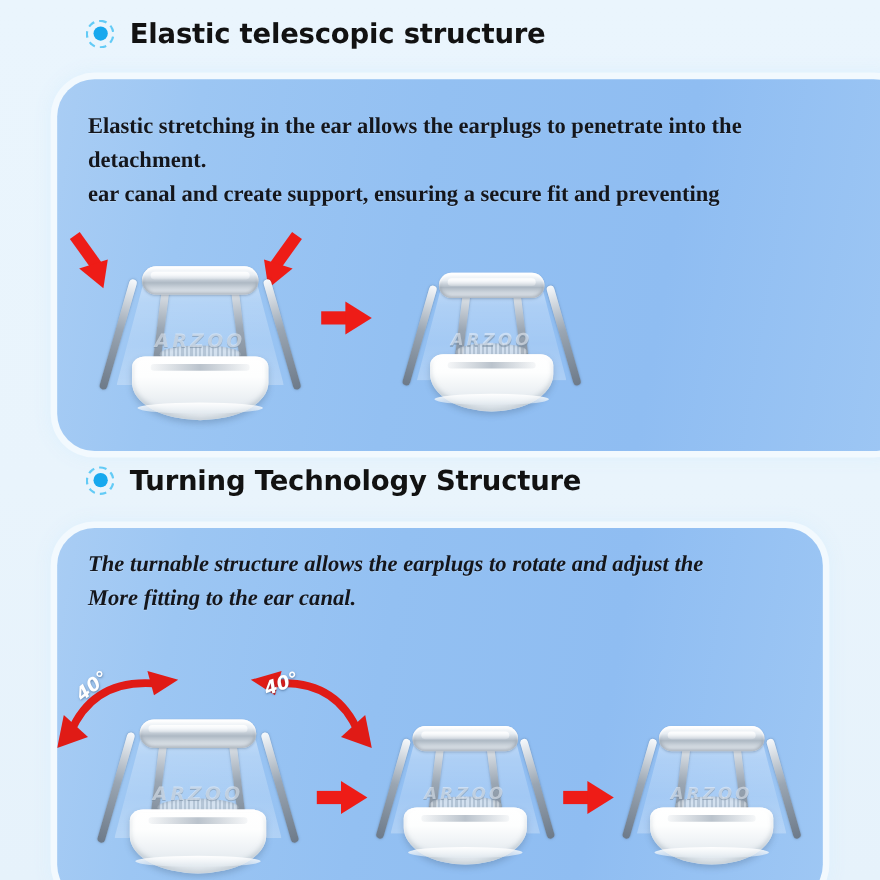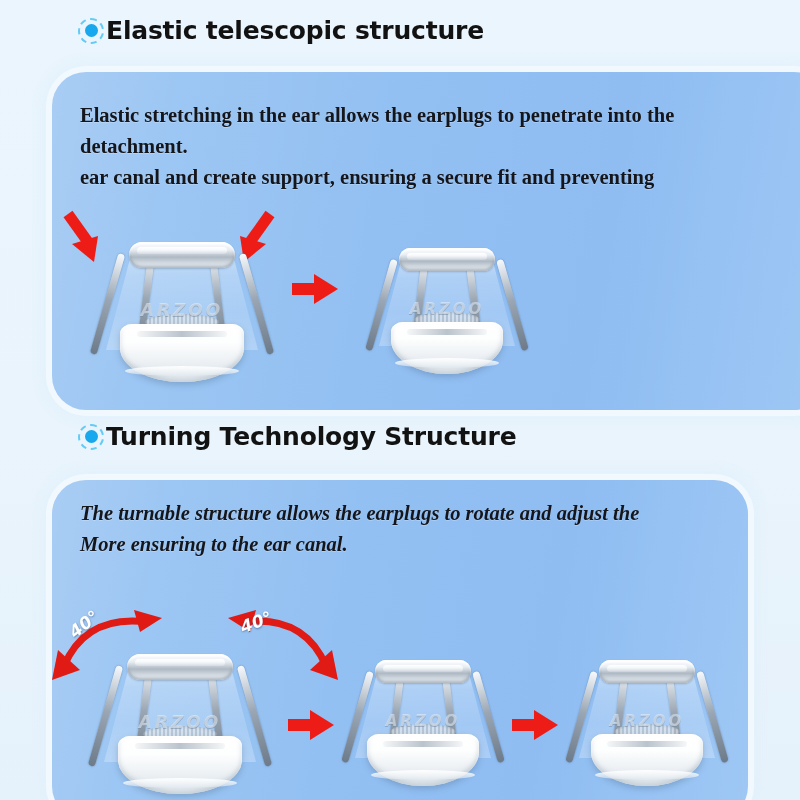--- a/index.html
+++ b/index.html
@@ -20,21 +20,21 @@
     position: absolute;
     inset: 0;
     background: linear-gradient(180deg, #eaf5fd 0%, #e9f4fc 55%, #e6f2fb 100%);
   }
 
   
   .heading-row {
     position: absolute;
     display: flex;
     align-items: center;
-    gap: 2px;
+    gap: 14px;
     left: 78px;
   }
   .heading-row.sec1 { top: 16px; }
   .heading-row.sec2 { top: 422px; }
 
   .bullet-icon {
     position: relative;
     width: 26px;
     height: 26px;
     flex: 0 0 26px;
@@ -385,21 +385,21 @@
       <span class="ring"></span>
       <span class="dot"></span>
     </span>
     <span class="heading-text">Turning Technology Structure</span>
   </div>
 
   <div class="panel p2">
 
     <div class="panel-copy">
       <p>The turnable structure allows the earplugs to rotate and adjust the</p>
-      <p>More ensuring to the ear canal.</p>
+      <p>More fitting to the ear canal.</p>
     </div>
 
     <div class="stage">
 
       <div class="angle-arc" style="left:-12px; top:-8px;">
         <svg width="150" height="96" viewBox="0 0 150 96">
           <path d="M24 74 Q46 22 108 30" stroke="#e01b16" stroke-width="7" fill="none" stroke-linecap="round"></path>
           <path d="M12 88 L18 58 L40 78 Z" fill="#e01b16"></path>
           <path d="M122 26 L94 18 L100 40 Z" fill="#e01b16"></path>
         </svg>

